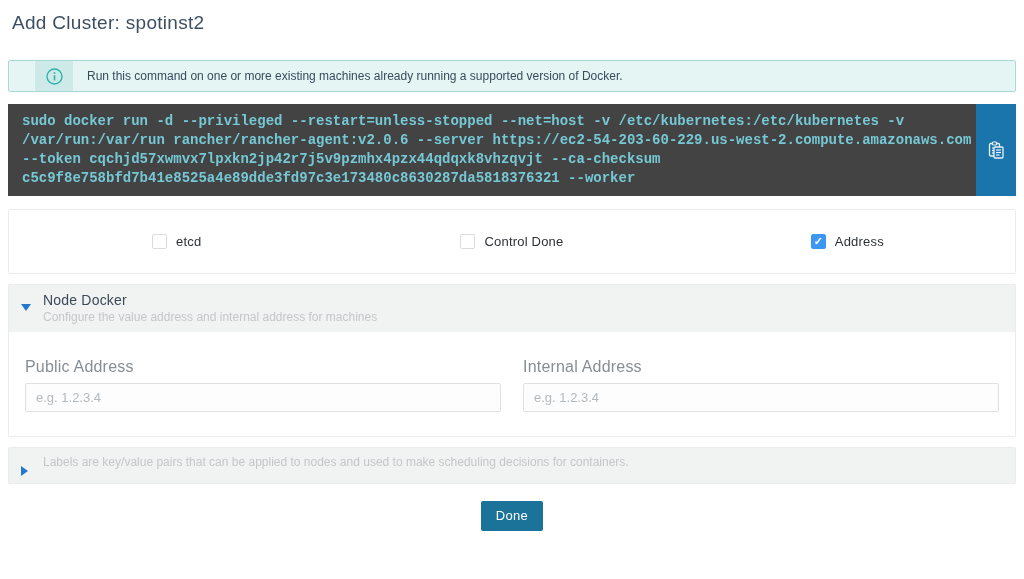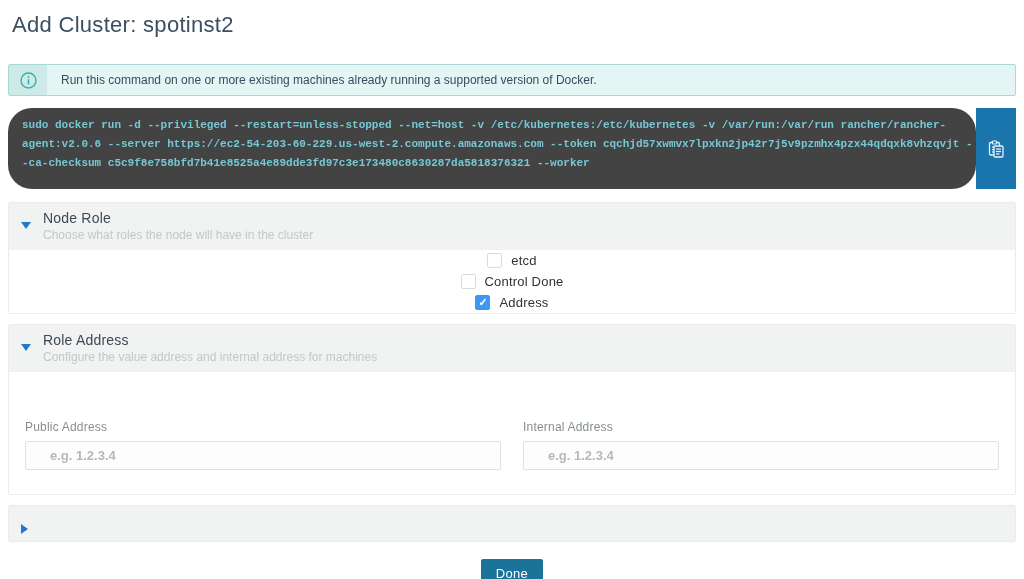--- a/index.html
+++ b/index.html
@@ -1,69 +1,69 @@
 <!DOCTYPE html>
 <html><head>
 <meta charset="utf-8">
 <style>
   * { margin:0; padding:0; box-sizing:border-box; }
   html,body { width:1024px; height:579px; overflow:hidden; background:#fff;
     font-family:"Liberation Sans", sans-serif; }
   .page { padding:0 8px; }
 
-  .page-title { margin:12px 0 0 4px; font-size:22px; font-weight:400;
+  .page-title { margin:12px 0 0 4px; font-size:19px; font-weight:400;
     color:#3c4f62; letter-spacing:.3px; }
 
   
   .banner { margin-top:26px; display:flex; align-items:stretch;
-    border:1px solid #a9d8d6; background:#e4f5f4; border-radius:2px; height:32px; }
+    border:1px solid #a9d8d6; background:#e4f5f4; border-radius:2px; height:32px;padding-left:26px; }
   .banner-iconbox { width:38px; background:#cdeae8; display:flex;
     align-items:center; justify-content:center; flex:none; }
   .banner-text { align-self:center; padding-left:14px; font-size:12px; color:#3a4b5c; }
 
   
   .code-wrap { margin-top:12px; display:flex; align-items:stretch; }
   .code { flex:1; background:#434343; color:#76c8d5;
     font-family:"Liberation Mono","DejaVu Sans Mono",monospace;
-    font-size:11px; font-weight:bold; line-height:19px;
-    padding:8px 0 16px 14px; white-space:pre-wrap;border-radius:24px; }
+    font-size:14px; font-weight:bold; line-height:19px;
+    padding:8px 0 8px 14px; white-space:pre-wrap; }
   .copy-btn { width:40px; flex:none; background:#1a75ad; border:none;
     display:flex; align-items:center; justify-content:center; cursor:pointer; }
 
   
   .section { border:1px solid #eaebeb; border-radius:2px; margin-top:10px; }
   .section.first { margin-top:13px; }
   .section-header { background:#f1f2f2; padding:6px 14px 7px 12px;
     display:flex; cursor:pointer; }
   .caret-col { width:22px; flex:none; padding-top:13px; }
   .caret-down { width:0; height:0; border-left:5px solid transparent;
     border-right:5px solid transparent; border-top:7px solid #2278ca; }
   .caret-right { width:0; height:0; border-top:5px solid transparent;
     border-bottom:5px solid transparent; border-left:7px solid #2278ca; margin-top:-1px; }
   .section-title { font-size:14px; color:#3b4a58; line-height:18px; letter-spacing:.2px; }
   .section-desc { font-size:12px; color:#c4c7c9; line-height:15px; margin-top:1px; }
 
   
-  .role-row { height:63px; display:flex; align-items:center; background:#fff;flex-direction:column; }
+  .role-row { height:63px; display:flex; align-items:center; background:#fff; }
   .role-col { flex:1; display:flex; justify-content:center; }
   .cb-label { display:flex; align-items:center; cursor:pointer; }
   .checkbox { width:15px; height:15px; border:1px solid #d9dcde; border-radius:2px;
     background:#fff; margin-right:9px; position:relative; flex:none; }
   .checkbox.checked { background:#3d98f3; border-color:#3d98f3; }
   .checkbox.checked::after { content:"\2713"; position:absolute; left:2px; top:0px;
     color:#fff; font-size:11px; font-weight:bold; }
   .cb-text { font-size:13px; color:#2d3237; letter-spacing:.2px; }
 
   
   .addr-body { padding:26px 16px 24px; display:flex; gap:22px; background:#fff; }
   .field { flex:1; }
-  .field-label { font-size:12px; color:#878e93; margin-bottom:7px; letter-spacing:.2px;margin-top:22px; }
+  .field-label { font-size:16px; color:#878e93; margin-bottom:7px; letter-spacing:.2px; }
   .text-input { width:100%; height:29px; border:1px solid #dfe2e4; border-radius:2px;
-    background:#fdfdfd; padding:0 24px; font-size:13px; color:#35404a;
-    font-family:"Liberation Sans",sans-serif; outline:none;font-weight:bold; }
+    background:#fdfdfd; padding:0 10px; font-size:13px; color:#35404a;
+    font-family:"Liberation Sans",sans-serif; outline:none; }
   .text-input::placeholder { color:#b4b9bd; }
 
   
   .footer { text-align:center; margin-top:17px; }
   .done-btn { background:#1b7399; color:#fff; border:none; border-radius:2px;
     font-size:13px; padding:7px 15px 8px; cursor:pointer; letter-spacing:.3px;
     font-family:"Liberation Sans",sans-serif; }
 </style>
 </head>
 <body>
@@ -94,29 +94,20 @@
         <line x1="4" y1="12" x2="7.5" y2="12" stroke="#e9f2f7" stroke-width="1.2"></line>
         <rect x="6" y="6" width="9" height="11" rx="1.2" fill="#1a75ad" stroke="#e9f2f7" stroke-width="1.3"></rect>
         <line x1="8" y1="9" x2="13" y2="9" stroke="#e9f2f7" stroke-width="1.2"></line>
         <line x1="8" y1="11.5" x2="13" y2="11.5" stroke="#e9f2f7" stroke-width="1.2"></line>
         <line x1="8" y1="14" x2="11.5" y2="14" stroke="#e9f2f7" stroke-width="1.2"></line>
       </svg>
     </button>
   </div>
 
   <div class="section first">
-    <div class="section-header">
-      <div class="caret-col">
-        <div class="caret-down"></div>
-      </div>
-      <div>
-        <div class="section-title">Node Role</div>
-        <div class="section-desc">Choose what roles the node will have in the cluster</div>
-      </div>
-    </div>
     <div class="role-row">
       <div class="role-col">
         <label class="cb-label">
           <span class="checkbox"></span>
           <span class="cb-text">etcd</span>
         </label>
       </div>
       <div class="role-col">
         <label class="cb-label">
           <span class="checkbox"></span>
@@ -131,21 +122,21 @@
       </div>
     </div>
   </div>
 
   <div class="section">
     <div class="section-header">
       <div class="caret-col">
         <div class="caret-down"></div>
       </div>
       <div>
-        <div class="section-title">Role Address</div>
+        <div class="section-title">Node Docker</div>
         <div class="section-desc">Configure the value address and internal address for machines</div>
       </div>
     </div>
     <div class="addr-body">
       <div class="field">
         <div class="field-label">Public Address</div>
         <input class="text-input" type="text" placeholder="e.g. 1.2.3.4" style="">
       </div>
       <div class="field">
         <div class="field-label">Internal Address</div>
@@ -153,20 +144,21 @@
       </div>
     </div>
   </div>
 
   <div class="section">
     <div class="section-header">
       <div class="caret-col">
         <div class="caret-right"></div>
       </div>
       <div>
+        <div class="section-desc">Labels are key/value pairs that can be applied to nodes and used to make scheduling decisions for containers.</div>
       </div>
     </div>
   </div>
 
   <div class="footer">
     <button class="done-btn">Done</button>
   </div>
 
 </div>
 

